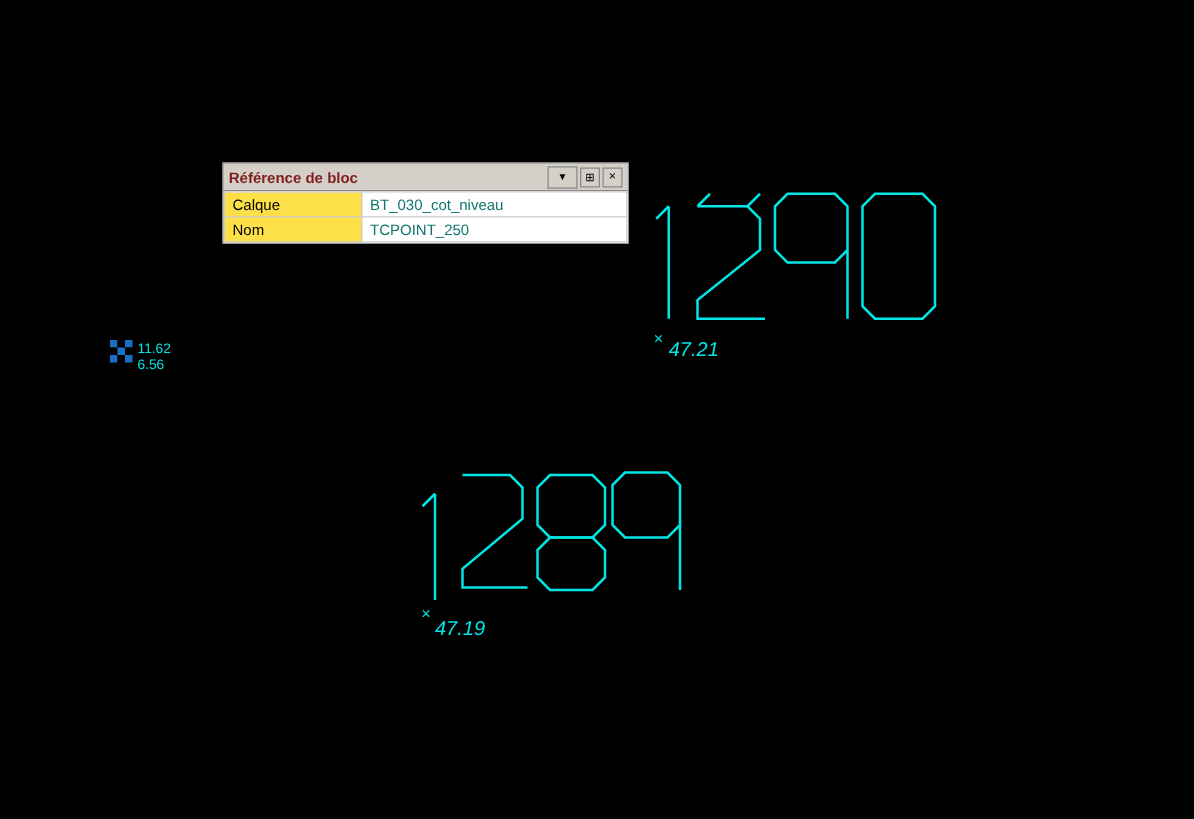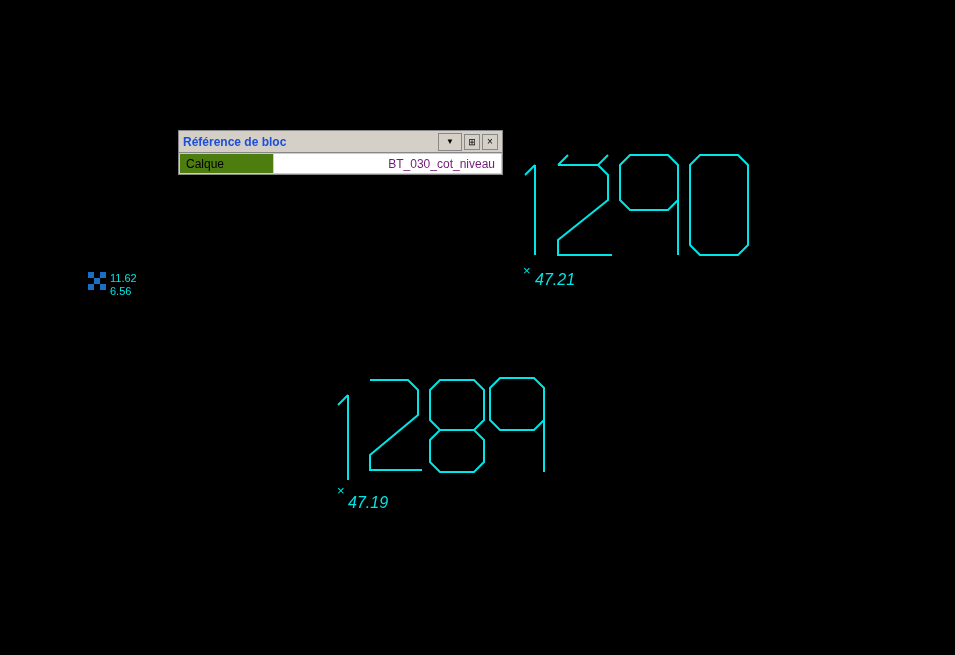--- a/index.html
+++ b/index.html
@@ -29,21 +29,21 @@
       background: #d4d0c8;
       border-bottom: 1px solid #888;
       padding: 2px 4px;
       height: 22px;
     }
 
     .panel-title {
       flex: 1;
       font-size: 12px;
       font-weight: bold;
-      color: #1d4ed8;
+      color: #7f1d1d;
     }
 
     .panel-controls {
       display: flex;
       align-items: center;
       gap: 2px;
     }
 
     .panel-btn {
       width: 16px;
@@ -80,30 +80,29 @@
       background: #fff;
     }
 
     .panel-table tr td {
       border: 1px solid #ccc;
       padding: 2px 6px;
       height: 20px;
     }
 
     .panel-table tr td:first-child {
-      background: #4d7c0f;
-      width: 94px;
+      background: #fde047;
+      width: 110px;
       font-weight: normal;
       color: #000;
     }
 
     .panel-table tr td:last-child {
       background: #fff;
-      color: #701a75;
-      text-align: right;
+      color: #0f766e;
     }
 
     
     .cad-canvas {
       position: absolute;
       top: 0;
       left: 0;
       width: 955px;
       height: 655px;
     }
@@ -118,20 +117,24 @@
       <div class="panel-dropdown"></div>
       <div class="panel-btn" style="font-size:9px;">⊞</div>
       <div class="panel-btn">×</div>
     </div>
   </div>
   <table class="panel-table">
     <tbody>
         <tr>
       <td>Calque</td>
       <td>BT_030_cot_niveau</td>
+    </tr>
+    <tr>
+      <td>Nom</td>
+      <td>TCPOINT_250</td>
     </tr>
   </tbody>
     </table>
 </div>
 
 <svg class="cad-canvas" viewBox="0 0 955 655" xmlns="http://www.w3.org/2000/svg">
 
   <g>
 
     <rect x="88" y="272" width="6" height="6" fill="#1a6fc4"></rect>

